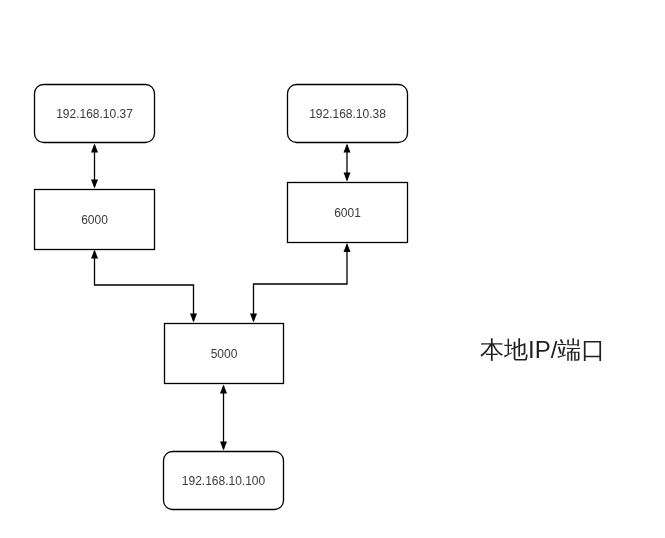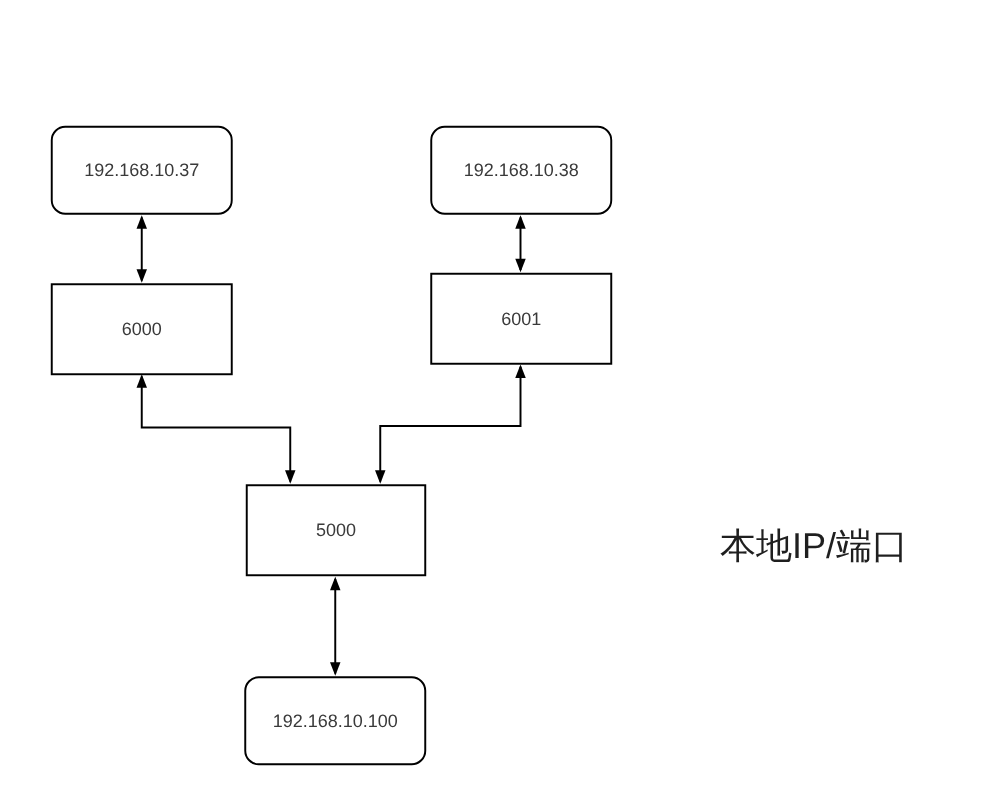--- a/index.html
+++ b/index.html
@@ -35,21 +35,21 @@
   }
   .arrowhead { fill: #000000; stroke: none; }
   .side-label {
     position: absolute;
     color: #1f1f1f;
     font-size: 24px;
     white-space: nowrap;
     line-height: 1.1;
   }
   .side-label-remote { left: 480px; top: 128px; }
-  .side-label-local  { left: 480px; top: 320px; }
+  .side-label-local  { left: 480px; top: 305px; }
   .watermark {
     position: absolute;
     right: 12px;
     bottom: 10px;
     color: #ebebeb;
     font-size: 15px;
     white-space: nowrap;
     user-select: none;
   }
 </style>

